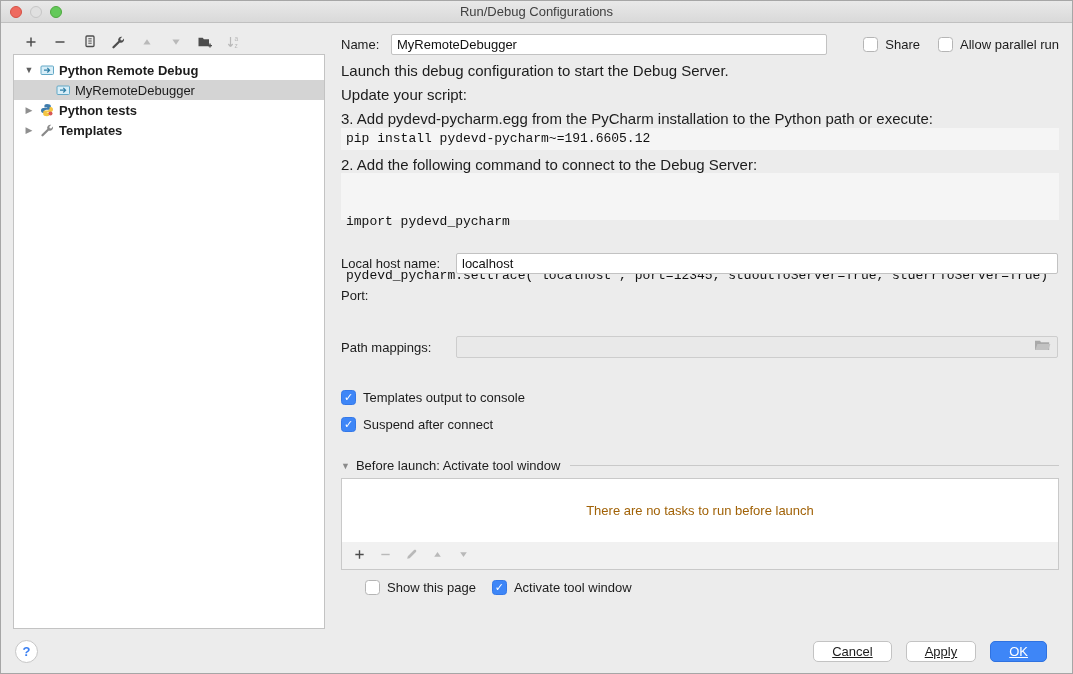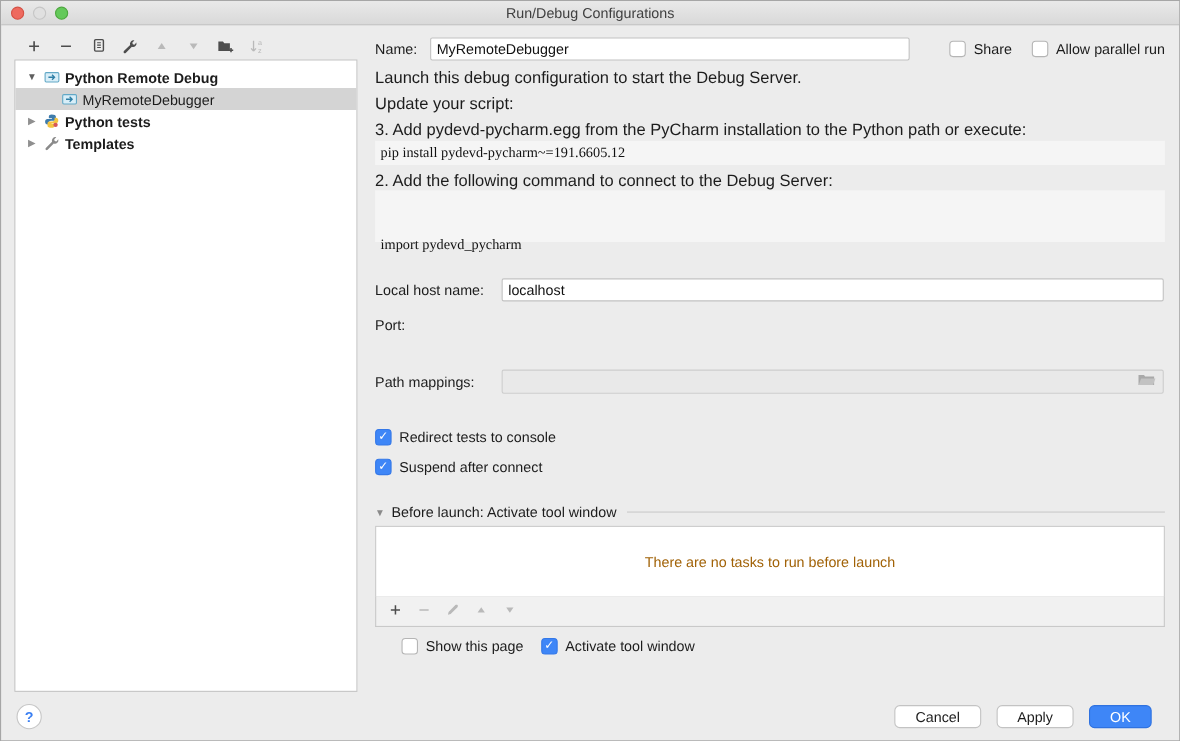--- a/index.html
+++ b/index.html
@@ -29,21 +29,21 @@
   .tree-row .tw.open{ color:#5f5f5f; }
   .tree-row .ticon{ width:18px; display:flex; align-items:center; justify-content:center; }
   .tree-row .tlabel{ margin-left:3px; }
   .tree-row.bold .tlabel{ font-weight:bold; }
   .ind0{ padding-left:6px; } .ind1{ padding-left:40px; }
 
   
   .content{ position:absolute; left:340px; top:30px; width:718px; }
   .row{ position:absolute; left:0; width:718px; display:flex; align-items:center; }
   .para{ position:absolute; left:0; font-size:15px; color:#1c1c1c; white-space:nowrap; }
-  .code{ position:absolute; left:0; width:718px; background:#f5f5f5; font-family:Liberation Serif, serif; font-size:13px; color:#111; padding-left:5px; white-space:pre; }
+  .code{ position:absolute; left:0; width:718px; background:#f5f5f5; font-family:Liberation Mono, monospace; font-size:13px; color:#111; padding-left:5px; white-space:pre; }
   .text-input{ height:21px; border:1px solid #c2c2c2; border-radius:2px; background:#fff; font:13px "Liberation Sans","DejaVu Sans",sans-serif; padding:0 5px; color:#111; outline:none; }
   .text-input.focused{ border:1px solid #78a7e8; box-shadow:0 0 0 3px #a5c7f2; border-radius:3px; }
   .flabel{ width:115px; font-size:13px; }
   .disabled-field{ position:relative; height:22px; background:#e9e9e9; border:1px solid #cdcdcd; border-radius:2px; }
   .browse{ position:absolute; right:3px; top:2px; width:24px; height:16px; border:none; background:none; display:flex; align-items:center; justify-content:center; }
 
   
   .cbrow{ display:flex; align-items:center; gap:7px; }
   .cb{ width:15px; height:15px; border:1px solid #b5b5b5; border-radius:3.5px; background:#fff; display:inline-flex; align-items:center; justify-content:center; flex:none; }
   .cb .tick{ display:none; }
@@ -55,21 +55,21 @@
   .bl-header .tri{ font-size:9px; color:#8a8a8a; }
   .bl-header .hr{ flex:1; height:1px; background:#c9c9c9; margin-left:4px; }
   .tasks-box{ position:absolute; width:718px; height:65px; background:#fff; border:1px solid #c9c9c9; display:flex; align-items:center; justify-content:center; }
   .tasks-hint{ color:#a16207; font-size:13px; }
   .tasks-toolbar{ position:absolute; width:718px; height:28px; background:#f1f1f1; border:1px solid #c9c9c9; border-top:none; display:flex; align-items:center; padding-left:4px; }
   .tasks-toolbar .tb-btn{ width:26px; }
 
   
   .help-btn{ position:absolute; left:14px; top:639px; width:23px; height:23px; border-radius:50%; background:#fff; border:1px solid #c6c6c6; color:#3a7ff2; font-size:13px; font-weight:bold; display:flex; align-items:center; justify-content:center; }
   .footer-buttons{ position:absolute; right:25px; top:640px; display:flex; gap:14px; }
-  .btn{ height:21px; padding:0 18px; border-radius:5px; background:#fff; border:1px solid #c3c3c3; font:13px "Liberation Sans","DejaVu Sans",sans-serif; color:#1c1c1c; display:flex; align-items:center; }
+  .btn{ height:21px; padding:0 18px; border-radius:5px; background:#fff; border:1px solid #c3c3c3; font:13px "Liberation Sans","DejaVu Sans",sans-serif; color:#1c1c1c; display:flex; align-items:center;text-decoration:underline; }
   .btn.primary{ background:#3e86f7; border-color:#2f72e0; color:#fff; }
   .caret{ position:absolute; width:1px; height:14px; background:#000; }
 </style>
 </head>
 <body>
 
 <div class="window">
 
   <div class="titlebar">
     <div class="lights">
@@ -184,20 +184,21 @@
       </span>
     </div>
 
     <div class="para" style="top:31px">Launch this debug configuration to start the Debug Server.</div>
     <div class="para" style="top:55px">Update your script:</div>
     <div class="para" style="top:79px">3. Add pydevd-pycharm.egg from the PyCharm installation to the Python path or execute:</div>
     <div class="code" style="top:97px; height:22px; line-height:22px;">pip install pydevd-pycharm~=191.6605.12</div>
     <div class="para" style="top:125px">2. Add the following command to connect to the Debug Server:</div>
     <div class="code" style="top:142px; height:47px; padding-top:4px; line-height:18px;">
       <div>import pydevd_pycharm</div>
+      <div>pydevd_pycharm.settrace('localhost', port=12345, stdoutToServer=True, stderrToServer=True)</div>
     </div>
 
     <div class="row" style="top:221px; height:22px;">
       <span class="flabel">Local host name:</span>
       <input class="text-input" style="width: 602px;" value="localhost">
     </div>
 
     <div class="row" style="top:252px; height:24px;">
       <span class="flabel">Port:</span>
       <span class="caret" style="left:158px; top:257px;"></span>
@@ -212,21 +213,21 @@
                 <path d="M3.4 5h13L14.2 11H1.2z" fill="#c2c2c2"></path>
               </svg></span>
         </button>
       </span>
     </div>
 
     <div class="row cbrow" style="top:358px; height:16px;">
       <span class="cb checked">
           <span class="tick">✓</span>
         </span>
-      <span>Redirect tests to console</span>
+      <span>Templates output to console</span>
     </div>
     <div class="row cbrow" style="top:385px; height:16px;">
       <span class="cb checked">
           <span class="tick">✓</span>
         </span>
       <span>Suspend after connect</span>
     </div>
 
     <div class="bl-header" style="top:427px">
       <span class="tri">▼</span>

